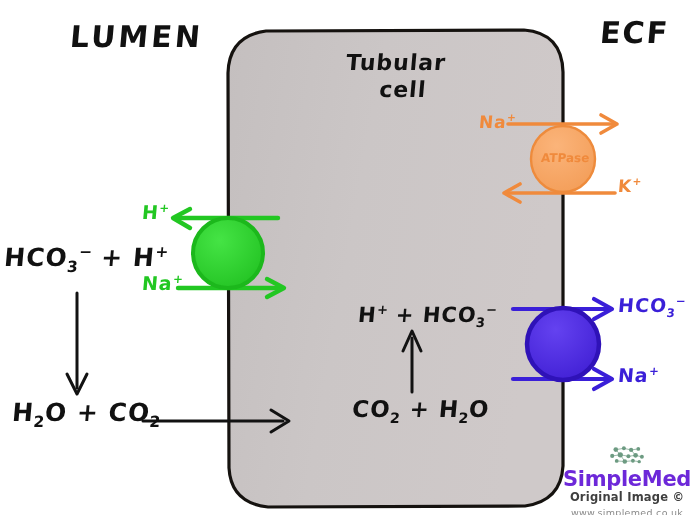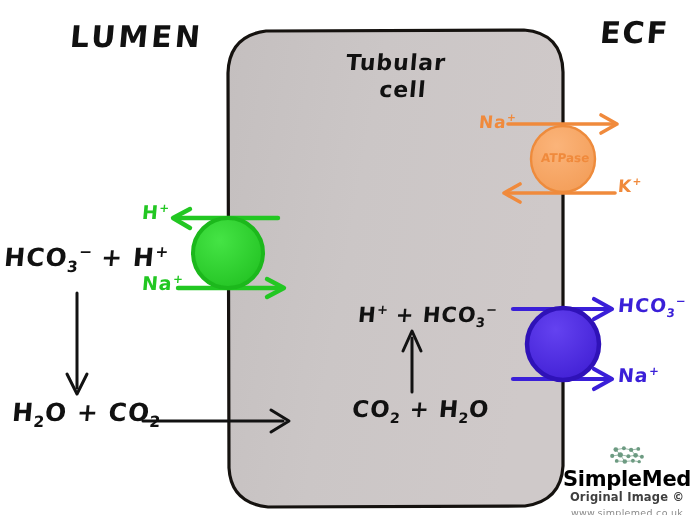--- a/index.html
+++ b/index.html
@@ -40,21 +40,21 @@
   #lbl-na-green{left:142px;top:274px;font-size:19px;}
   #lbl-na-orange{left:479px;top:112px;font-size:17px;}
   #lbl-k-orange{left:618px;top:176px;font-size:17px;}
   #lbl-hco3-blue{left:618px;top:296px;font-size:19px;}
   #lbl-na-blue{left:618px;top:366px;font-size:19px;}
   #lbl-atpase{left:541px;top:152px;font-size:12px;letter-spacing:0;transform:skewX(-4deg);}
 
   
   #logo{position:absolute;left:562px;top:446px;width:130px;text-align:center;}
   #logo-mark{height:18px;margin-bottom:1px;}
-  #logo-name{font-family:"DejaVu Sans", sans-serif;font-weight:700;font-size:21px;color:#000000;letter-spacing:-0.3px;line-height:1;}
+  #logo-name{font-family:"DejaVu Sans", sans-serif;font-weight:700;font-size:21px;color:#6d28d9;letter-spacing:-0.3px;line-height:1;}
   #logo-sub{font-family:"DejaVu Sans", sans-serif;font-weight:700;font-size:11.5px;color:#3f3f3f;line-height:1.35;letter-spacing:0.2px;}
   #logo-url{font-family:"DejaVu Sans", sans-serif;font-size:9.5px;color:#8a8a8a;letter-spacing:0.3px;line-height:1.5;}
 </style>
 </head>
 <body>
 
 <div id="stage">
 
   <svg class="lyr" viewBox="0 0 695 515">
     <defs>

